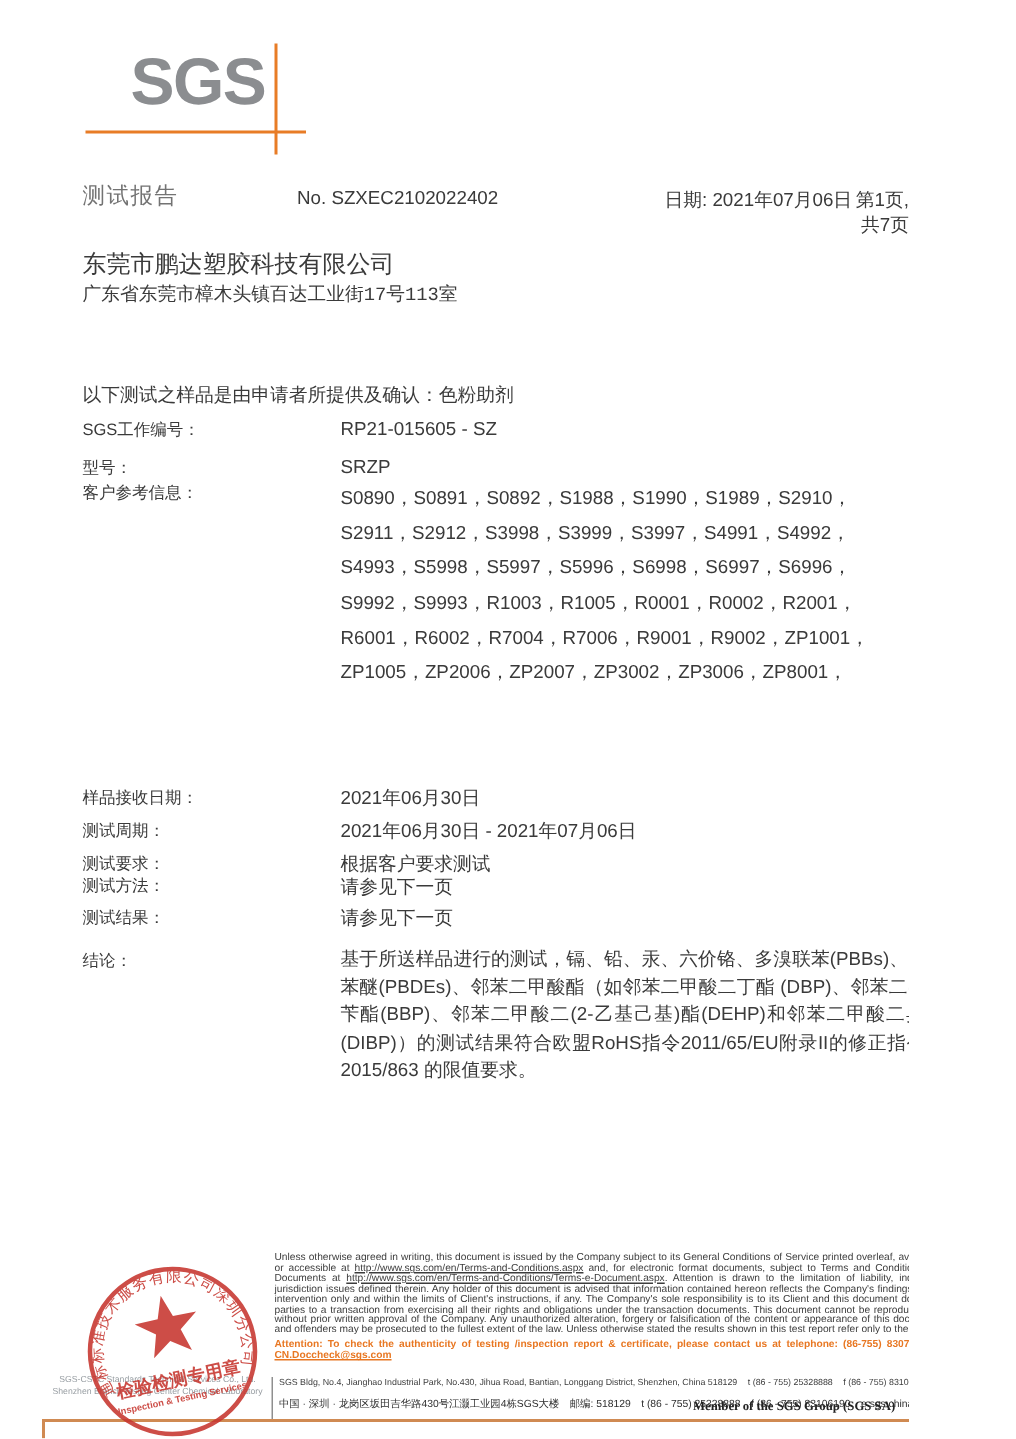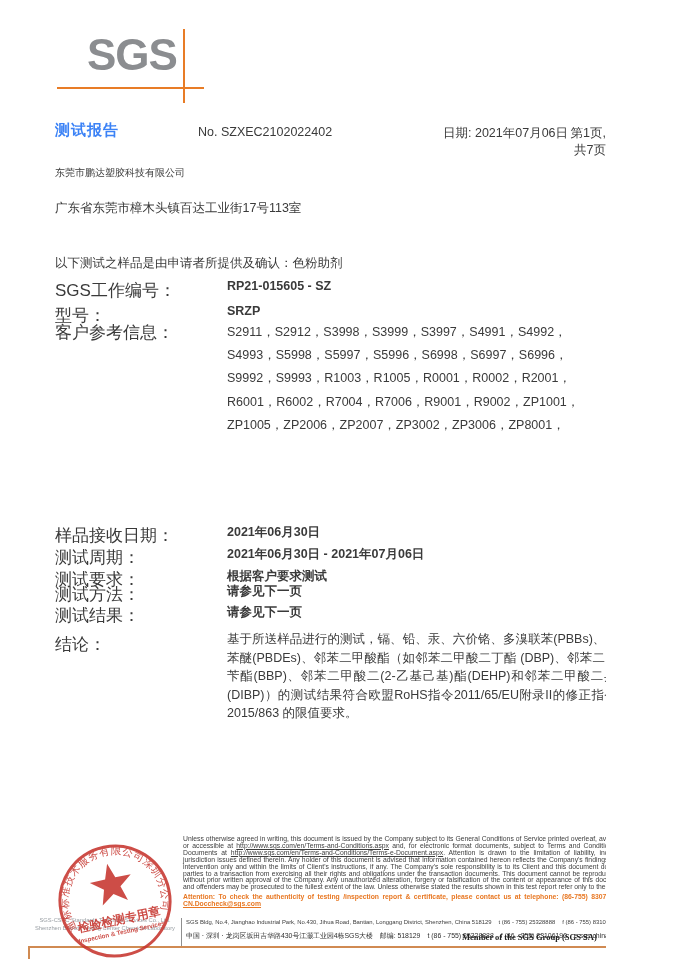--- a/index.html
+++ b/index.html
@@ -6,31 +6,31 @@
   .page{
     position:relative;width:606px;height:959px;background:#ffffff;overflow:hidden;
     font-family:"Liberation Sans","DejaVu Sans",sans-serif;color:#3a3a3a;
   }
   
   .logo-text{position:absolute;left:87px;top:33px;font-size:44px;font-weight:700;
     color:#8b8d90;letter-spacing:-1px;line-height:1;}
   .logo-vline{position:absolute;left:183px;top:29px;width:2px;height:74px;background:#e87c26;}
   .logo-hline{position:absolute;left:57px;top:87px;width:147px;height:2px;background:#e87c26;}
   
-  .doc-title{position:absolute;left:55px;top:121px;font-size:15px;font-weight:700;color:#3b82f6;letter-spacing:1px;}
+  .doc-title{position:absolute;left:55px;top:121px;font-size:15px;font-weight:400;color:#737373;letter-spacing:1px;}
   .report-no{position:absolute;left:198px;top:125px;font-size:12.5px;}
   .report-date{position:absolute;left:443px;top:125px;font-size:12.5px;}
   .page-info{position:absolute;left:566px;top:125px;font-size:12.5px;text-align:right;}
   
-  .company-name{position:absolute;left:55px;top:166px;font-size:10px;}
-  .company-address{position:absolute;left:55px;top:200px;font-size:12.5px;}
+  .company-name{position:absolute;left:55px;top:166px;font-size:16px;}
+  .company-address{position:absolute;left:55px;top:188px;font-size:12.5px;font-family:Liberation Mono, monospace;}
   
   .intro{position:absolute;left:55px;top:255px;font-size:12.5px;}
-  .lbl{position:absolute;left:55px;font-size:17px;white-space:nowrap;}
-  .val{position:absolute;left:227px;font-size:12.5px;white-space:nowrap;font-weight:bold;}
+  .lbl{position:absolute;left:55px;font-size:11px;white-space:nowrap;}
+  .val{position:absolute;left:227px;font-size:12.5px;white-space:nowrap;}
   .ref-lines{position:absolute;left:227px;top:321px;font-size:12.5px;line-height:23.2px;}
   .conclusion-text{position:absolute;left:227px;top:630px;width:416px;font-size:12.5px;
     line-height:18.5px;text-align:justify;white-space:normal;}
   
   .legal-block{position:absolute;left:183px;top:836px;width:477px;font-size:6.8px;
     line-height:6.9px;text-align:justify;color:#3d3d3d;}
   .legal-block .url{text-decoration:underline;}
   .attention{margin-top:2px;color:#e87722;font-weight:700;line-height:7.2px;}
   .attention .email{text-decoration:underline;}
   .addr-vline{position:absolute;left:181px;top:918px;width:1px;height:28px;background:#8f8f8f;}
@@ -67,20 +67,21 @@
   <div class="intro">以下测试之样品是由申请者所提供及确认：色粉助剂</div>
 
   <div class="lbl" style="top:279px">SGS工作编号：</div>
   <div class="val" style="top:279px">RP21-015605 - SZ</div>
 
   <div class="lbl" style="top:304px">型号：</div>
   <div class="val" style="top:304px">SRZP</div>
 
   <div class="lbl" style="top:321px">客户参考信息：</div>
   <div class="ref-lines">
+    <div>S0890，S0891，S0892，S1988，S1990，S1989，S2910，</div>
     <div>S2911，S2912，S3998，S3999，S3997，S4991，S4992，</div>
     <div>S4993，S5998，S5997，S5996，S6998，S6997，S6996，</div>
     <div>S9992，S9993，R1003，R1005，R0001，R0002，R2001，</div>
     <div>R6001，R6002，R7004，R7006，R9001，R9002，ZP1001，</div>
     <div>ZP1005，ZP2006，ZP2007，ZP3002，ZP3006，ZP8001，</div>
   </div>
 
   <div class="lbl" style="top:524px">样品接收日期：</div>
   <div class="val" style="top:524px">2021年06月30日</div>
 

